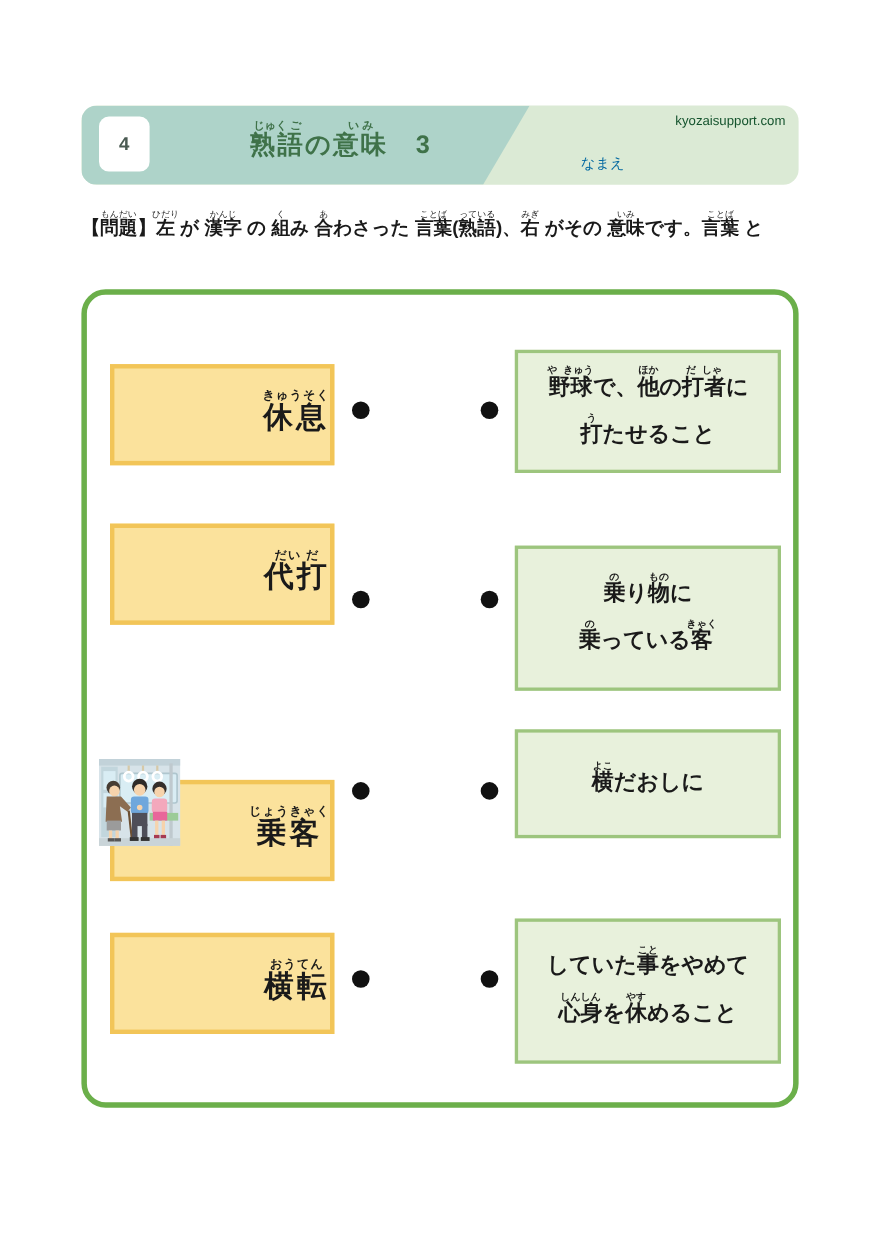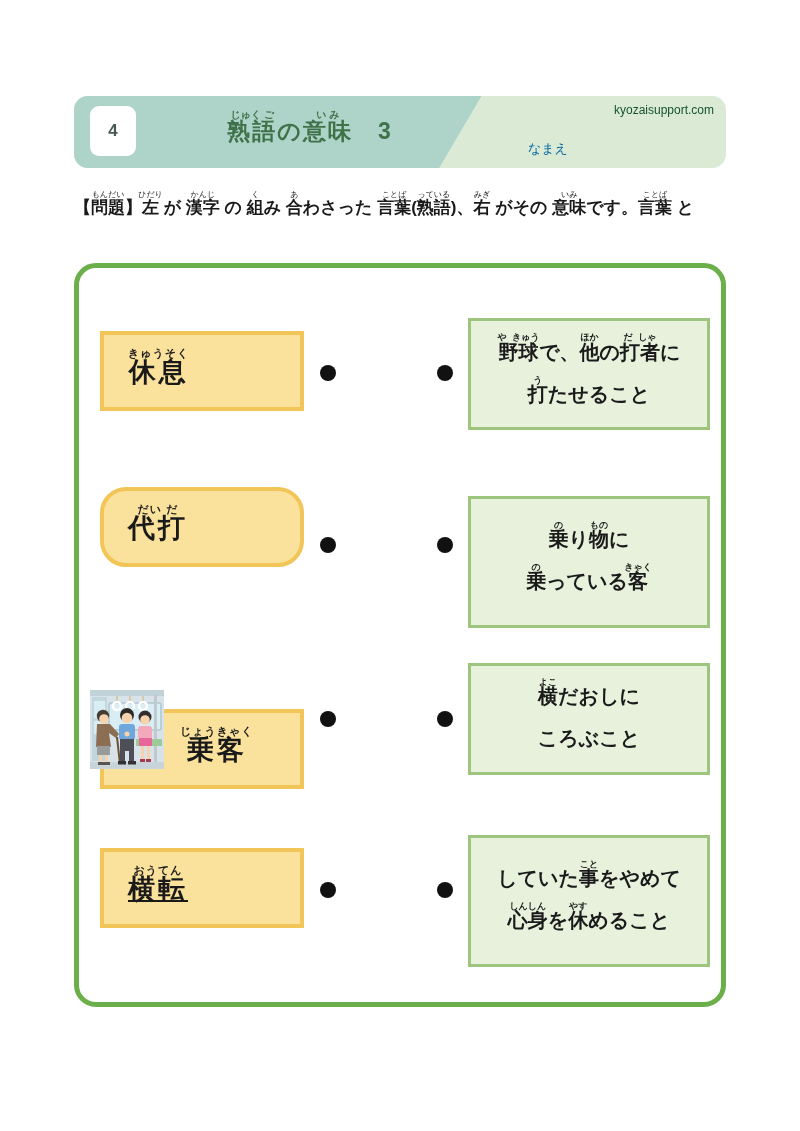--- a/index.html
+++ b/index.html
@@ -23,23 +23,23 @@
 
   
   .problem { position:absolute; left:74px; top:190px; width:665px; }
   .p-line { font-size:17px; font-weight:600; line-height:33px; white-space:nowrap; }
   .p-line rt { font-size:8px; font-weight:400; }
 
   
   .main-box { position:absolute; left:74px; top:263px; width:652px; height:744px;
               border:5px solid #6BAF4A; border-radius:22px; background:#ffffff; }
 
-  .word-box { position:absolute; left:100px; width:204px; height:80px;
+  .word-box { position:absolute; left:100px; width:204px; height:92px;
               background:#FBE29C; border:4px solid #F2C558;
-              display:flex; align-items:center; justify-content:flex-start; z-index:1;padding-left:24px; }
+              display:flex; align-items:center; justify-content:flex-end; z-index:1; }
   .w-text { font-size:27px; font-weight:700; line-height:1.55; letter-spacing:3px; text-align:center; }
   .w-text rt { font-size:11px; font-weight:700; letter-spacing:1px; }
 
   .meaning-box { position:absolute; left:468px; width:242px;
               background:#E8F1DC; border:3px solid #9DC57E;
               display:flex; flex-direction:column; align-items:center; justify-content:center;
               gap:2px;font-family:Liberation Mono, monospace; }
   .m-line { font-size:20px; font-weight:700; text-align:center; line-height:2.0; white-space:nowrap; }
   .m-line rt { font-size:9px; font-weight:700; }
 
@@ -63,27 +63,27 @@
 
   <div class="problem">
     <div class="p-line">【<ruby>問題<rt>もんだい</rt></ruby>】<ruby>左<rt>ひだり</rt></ruby> が <ruby>漢字<rt>かんじ</rt></ruby> の <ruby>組<rt>く</rt></ruby>み <ruby>合<rt>あ</rt></ruby>わさった <ruby>言葉<rt>ことば</rt></ruby>(<ruby>熟語<rt>っている</rt></ruby>)、<ruby>右<rt>みぎ</rt></ruby> がその <ruby>意味<rt>いみ</rt></ruby>です。<ruby>言葉<rt>ことば</rt></ruby> と</div>
   </div>
 
   <div class="main-box"></div>
 
   <div class="word-box" style="top:331px;">
     <div class="w-text"><ruby>休息<rt>きゅうそく</rt></ruby></div>
   </div>
-  <div class="word-box" style="top:487px;border-radius:26px;">
+  <div class="word-box" style="top:476px;">
     <div class="w-text"><ruby>代打<rt>だい だ</rt></ruby></div>
   </div>
   <div class="word-box" style="top:709px;">
     <div class="w-text" style="padding-left:52px;"><ruby>乗客<rt>じょうきゃく</rt></ruby></div>
   </div>
-  <div class="word-box" style="top:848px;text-decoration:underline;">
+  <div class="word-box" style="top:848px;">
     <div class="w-text"><ruby>横転<rt>おうてん</rt></ruby></div>
   </div>
 
   <svg class="illustration" viewBox="0 0 74 79" xmlns="http://www.w3.org/2000/svg">
     <rect width="74" height="79" fill="#D7E3E9"></rect>
     <rect width="74" height="6" fill="#C2D2D9"></rect>
     <rect x="2" y="7" width="15" height="64" fill="#C2D6DD"></rect>
     <rect x="4" y="11" width="11" height="17" fill="#D9EDF4"></rect>
     <rect x="4" y="31" width="11" height="13" fill="#D9EDF4"></rect>
     <rect x="19" y="13" width="52" height="27" rx="2" fill="#D9EDF4" stroke="#AFC6CE" stroke-width="1.5"></rect>
@@ -141,22 +141,21 @@
   <div class="dot" style="left:437px; top:882px;"></div>
 
   <div class="meaning-box" style="top:318px; height:112px;">
     <div class="m-line"><ruby>野球<rt>や きゅう</rt></ruby>で、<ruby>他<rt>ほか</rt></ruby>の<ruby>打者<rt>だ しゃ</rt></ruby>に</div>
     <div class="m-line"><ruby>打<rt>う</rt></ruby>たせること</div>
   </div>
   <div class="meaning-box" style="top:496px; height:132px;">
     <div class="m-line"><ruby>乗<rt>の</rt></ruby>り<ruby>物<rt>もの</rt></ruby>に</div>
     <div class="m-line"><ruby>乗<rt>の</rt></ruby>っている<ruby>客<rt>きゃく</rt></ruby></div>
   </div>
-  <div class="meaning-box" style="top:663px; height:112px;">
+  <div class="meaning-box" style="top:663px; height:99px;">
     <div class="m-line"><ruby>横<rt>よこ</rt></ruby>だおしに</div>
-    <div class="m-line">ころぶこと</div>
   </div>
   <div class="meaning-box" style="top:835px; height:132px;">
     <div class="m-line">していた<ruby>事<rt>こと</rt></ruby>をやめて</div>
     <div class="m-line"><ruby>心身<rt>しんしん</rt></ruby>を<ruby>休<rt>やす</rt></ruby>めること</div>
   </div>
 
 </div>
 
 </body></html>

